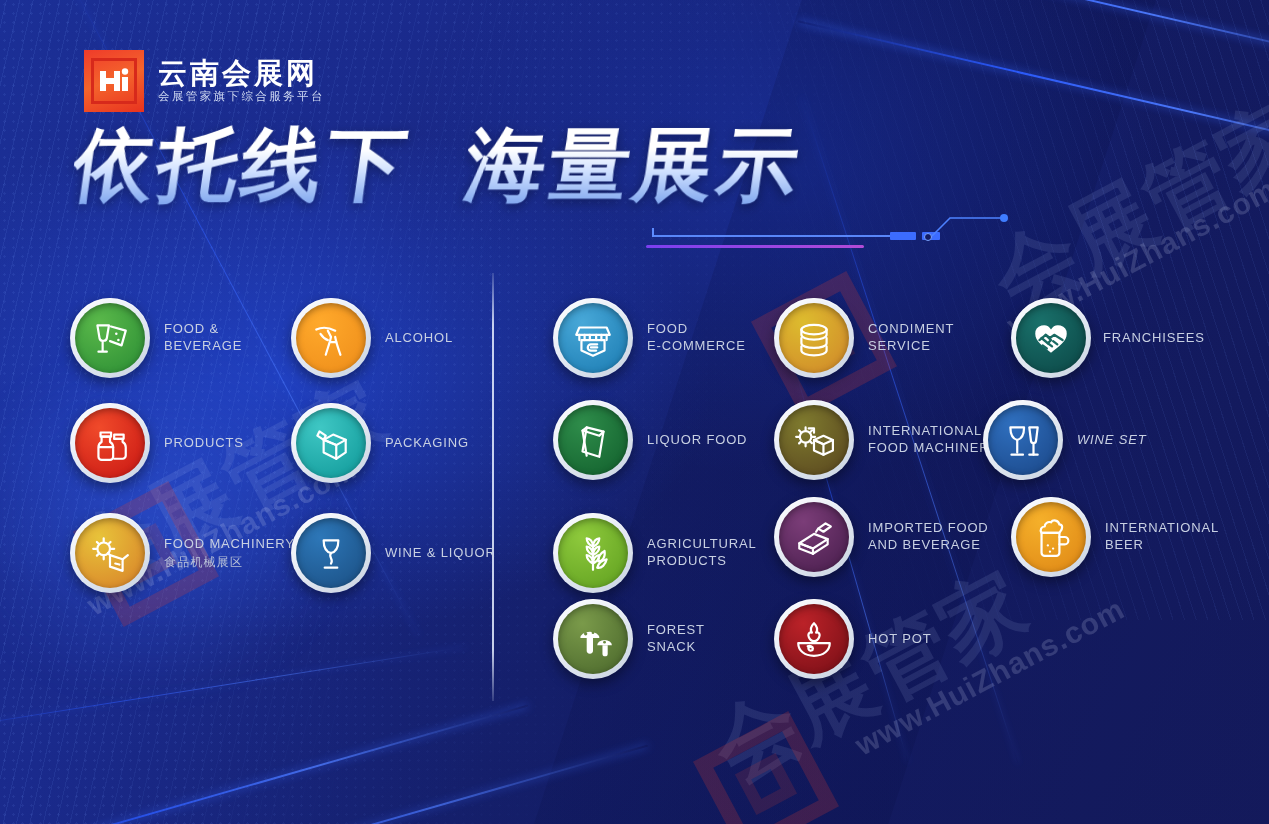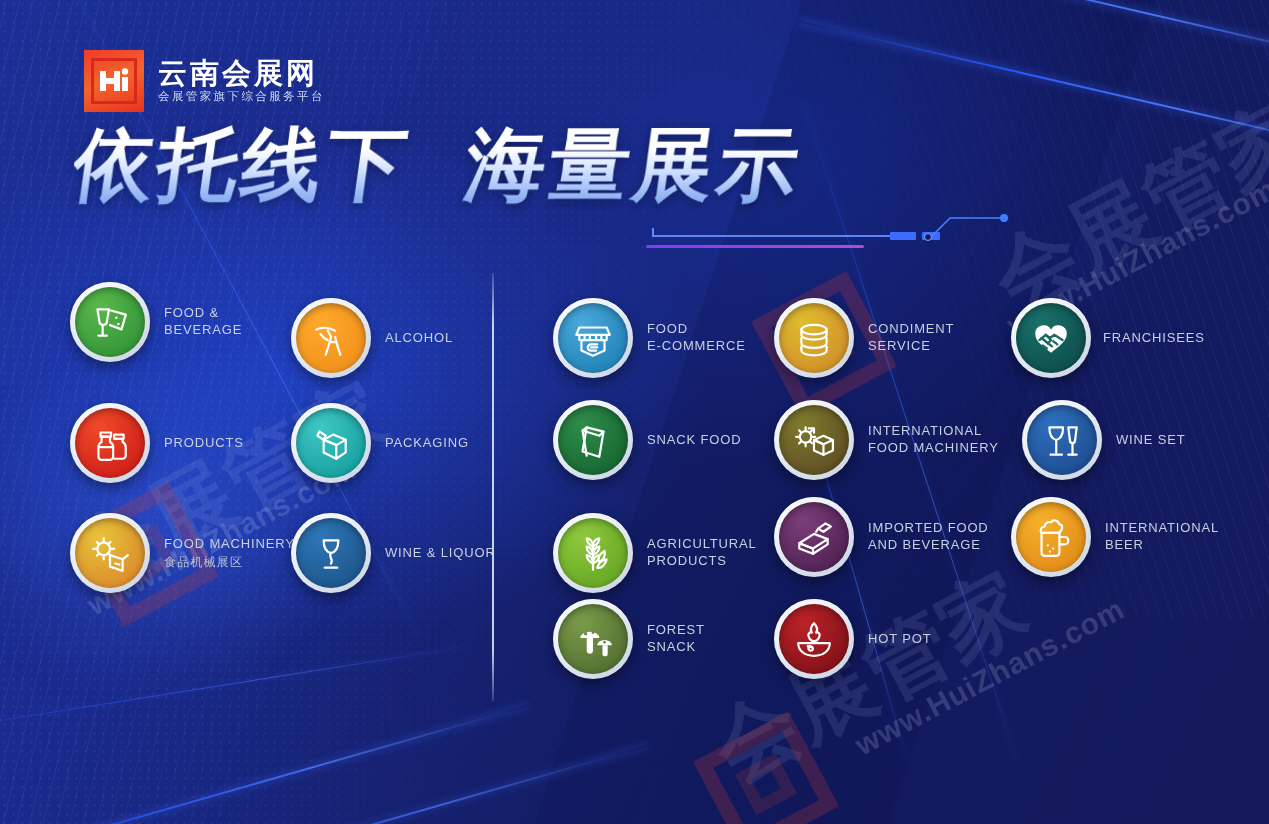--- a/index.html
+++ b/index.html
@@ -174,21 +174,21 @@
     <svg width="352" height="38" aria-hidden="true">
       <polyline points="280,24 298,6 352,6" fill="none" stroke="#4d82ff" stroke-width="1.6"></polyline>
       <circle cx="352" cy="6" r="4" fill="#3f7dff"></circle>
     </svg>
     <div class="purple"></div>
   </div>
 
   <div class="divider"></div>
 
   <div id="items">
-      <div class="item" style="left: 70px; top: 282px;">
+      <div class="item" style="left: 70px; top: 298px;">
         <div class="badge">
           <div class="inner" style="background: radial-gradient(circle at 35% 28%, rgb(90, 184, 74), rgb(47, 145, 54) 88%);">
             <svg viewBox="0 0 40 40" fill="none" stroke="#ffffff" stroke-width="2.1" stroke-linecap="round" stroke-linejoin="round">
               <path d="M8 8h11l-2 12a3 3 0 0 1-3 2.6h-1A3 3 0 0 1 10 20L8 8z"></path>
               <path d="M21 9l14 4-4 14-11-4"></path>
               <path d="M13 23v10M9 33h8"></path>
               <circle cx="26" cy="16" r="1.2" fill="#fff" stroke="none"></circle>
               <circle cx="28" cy="22" r="1.2" fill="#fff" stroke="none"></circle>
             </svg>
           </div>
@@ -298,21 +298,21 @@
         <div class="badge">
           <div class="inner" style="background: radial-gradient(circle at 35% 28%, rgb(46, 140, 74), rgb(20, 99, 47) 88%);">
             <svg viewBox="0 0 40 40" fill="none" stroke="#ffffff" stroke-width="2.1" stroke-linecap="round" stroke-linejoin="round">
               <path d="M14 8l16 4-4 24-16-5z"></path>
               <path d="M14 8l-4 3 16 5 4-4"></path>
               <path d="M10 11l4 24"></path>
             </svg>
           </div>
         </div>
         <div class="lbl">
-          <div class="en">SNACK FOOD</div>
+          <div class="en">LIQUOR FOOD</div>
         </div>
       </div>
       <div class="item" style="left: 553px; top: 513px;">
         <div class="badge">
           <div class="inner" style="background: radial-gradient(circle at 35% 28%, rgb(142, 201, 60), rgb(99, 163, 34) 88%);">
             <svg viewBox="0 0 40 40" fill="none" stroke="#ffffff" stroke-width="2.1" stroke-linecap="round" stroke-linejoin="round">
               <path d="M20 36V14"></path>
               <path d="M20 14c-4-2-6-5-6-8 3 0 6 3 6 8z"></path>
               <path d="M20 14c4-2 6-5 6-8-3 0-6 3-6 8z"></path>
               <path d="M20 22c-4-2-6-5-6-8 3 0 6 3 6 8z"></path>
@@ -421,21 +421,21 @@
               <path d="M9 22l6-5 4 3 4-3 8 5" fill="none" stroke="#1a6a62" stroke-width="2.2"></path>
               <path d="M15 17l5 5-3 3-6-5" fill="none" stroke="#1a6a62" stroke-width="2.2"></path>
               <path d="M12 27l4 3M17 25l4 3M22 23l4 3" stroke="#1a6a62" stroke-width="2.2"></path>
             </svg>
           </div>
         </div>
         <div class="lbl">
           <div class="en">FRANCHISEES</div>
         </div>
       </div>
-      <div class="item" style="left: 1022px; top: 400px;">
+      <div class="item" style="left: 983px; top: 400px; font-style: italic;">
         <div class="badge">
           <div class="inner" style="background: radial-gradient(circle at 35% 28%, rgb(47, 111, 190), rgb(28, 74, 140) 88%);">
             <svg viewBox="0 0 40 40" fill="none" stroke="#ffffff" stroke-width="2.1" stroke-linecap="round" stroke-linejoin="round">
               <path d="M8 8h13c0 7-3 11-6.5 12C11 19 8 15 8 8z"></path>
               <path d="M14.5 20v12"></path>
               <path d="M9 34h11"></path>
               <path d="M26 8h8l-1.5 12c0 2-1 3-2.5 3s-2.5-1-2.5-3L26 8z"></path>
               <path d="M30 23v11"></path>
               <path d="M26 34h8"></path>
             </svg>

